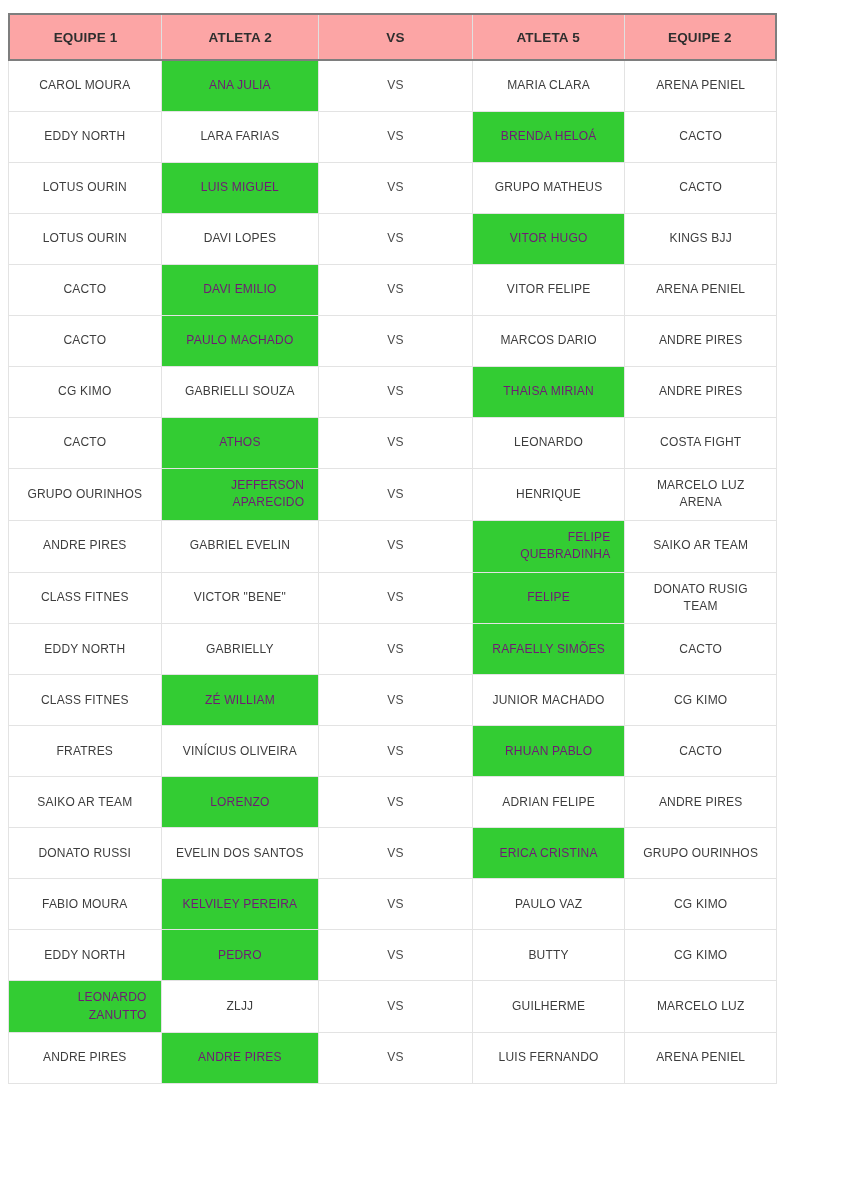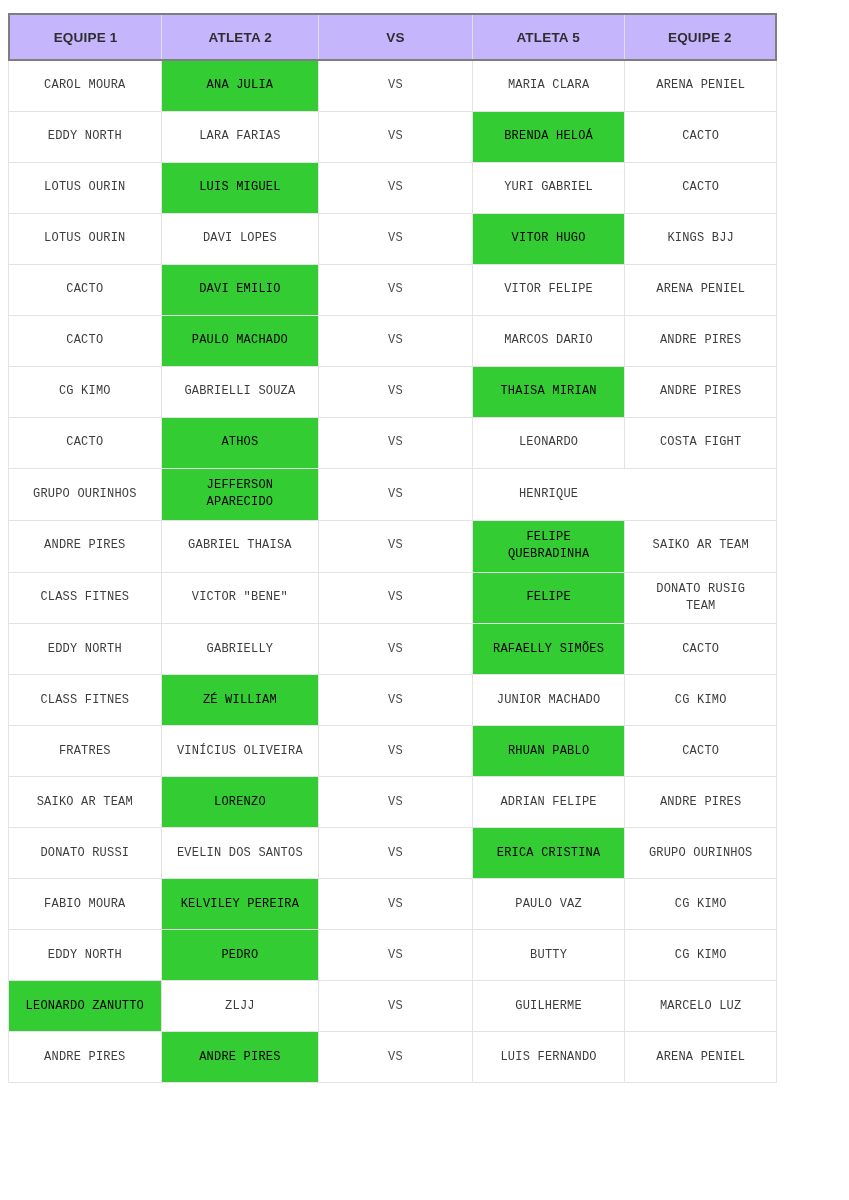--- a/index.html
+++ b/index.html
@@ -4,44 +4,44 @@
 <style>
   html,body{margin:0;padding:0;}
   body{
     width:849px;height:1200px;background:#ffffff;position:relative;
     font-family:"Liberation Sans","DejaVu Sans",sans-serif;
     -webkit-font-smoothing:antialiased;
   }
   .match-table{position:absolute;left:8px;top:13px;width:769px;}
   .header-row{
     display:grid;grid-template-columns:152fr 158fr 154fr 153fr 152fr;
-    height:48px;border:2px solid #7e7e7e;box-sizing:border-box;background:#c4b5fd;
+    height:48px;border:2px solid #7e7e7e;box-sizing:border-box;background:#fca5a5;
   }
   .header-cell{
     display:flex;align-items:center;justify-content:center;
     font-weight:bold;font-size:13.5px;color:#2e2e2e;letter-spacing:.2px;
     border-left:1px solid #e0e0e0;
   }
   .header-cell:first-child{border-left:none;}
   .table-body{
-    border:1px solid #e3e3e3;border-top:none;box-sizing:border-box;background:#fff;font-family:Liberation Mono, monospace;
+    border:1px solid #e3e3e3;border-top:none;box-sizing:border-box;background:#fff;
   }
   .row{
     display:grid;grid-template-columns:152fr 158fr 154fr 153fr 152fr;
     min-height:50px;border-bottom:1px solid #e3e3e3;
   }
   .row:last-child{border-bottom:none;}
   .cell{
     display:flex;align-items:center;justify-content:center;text-align:center;
     font-size:12px;line-height:1.45;color:#3d3d3d;letter-spacing:.2px;
     border-left:1px solid #e3e3e3;padding:8px 14px;box-sizing:border-box;
   }
   .cell:first-child{border-left:none;}
   .cell.vs{color:#4a4a4a;}
-  .cell.win{background:var(--highlight,#33cc33);color:#000000;}
+  .cell.win{background:var(--highlight,#33cc33);color:#701a75;text-align:right;}
 </style>
 </head>
 <body>
 
 <div class="match-table">
   <div class="header-row">
       <div class="header-cell">EQUIPE 1</div>
       <div class="header-cell">ATLETA 2</div>
       <div class="header-cell">VS</div>
       <div class="header-cell">ATLETA 5</div>
@@ -59,21 +59,21 @@
         <div class="cell">EDDY NORTH</div>
         <div class="cell">LARA FARIAS</div>
         <div class="cell vs">VS</div>
         <div class="cell win">BRENDA HELOÁ</div>
         <div class="cell">CACTO</div>
       </div>
       <div class="row">
         <div class="cell">LOTUS OURIN</div>
         <div class="cell win">LUIS MIGUEL</div>
         <div class="cell vs">VS</div>
-        <div class="cell">YURI GABRIEL</div>
+        <div class="cell">GRUPO MATHEUS</div>
         <div class="cell">CACTO</div>
       </div>
       <div class="row">
         <div class="cell">LOTUS OURIN</div>
         <div class="cell">DAVI LOPES</div>
         <div class="cell vs">VS</div>
         <div class="cell win">VITOR HUGO</div>
         <div class="cell">KINGS BJJ</div>
       </div>
       <div class="row">
@@ -102,24 +102,25 @@
         <div class="cell win">ATHOS</div>
         <div class="cell vs">VS</div>
         <div class="cell">LEONARDO</div>
         <div class="cell">COSTA FIGHT</div>
       </div>
       <div class="row">
         <div class="cell">GRUPO OURINHOS</div>
         <div class="cell win">JEFFERSON APARECIDO</div>
         <div class="cell vs">VS</div>
         <div class="cell">HENRIQUE</div>
+        <div class="cell">MARCELO LUZ ARENA</div>
       </div>
       <div class="row">
         <div class="cell">ANDRE PIRES</div>
-        <div class="cell">GABRIEL THAISA</div>
+        <div class="cell">GABRIEL EVELIN</div>
         <div class="cell vs">VS</div>
         <div class="cell win">FELIPE QUEBRADINHA</div>
         <div class="cell">SAIKO AR TEAM</div>
       </div>
       <div class="row">
         <div class="cell">CLASS FITNES</div>
         <div class="cell">VICTOR "BENE"</div>
         <div class="cell vs">VS</div>
         <div class="cell win">FELIPE</div>
         <div class="cell">DONATO RUSIG TEAM</div>

